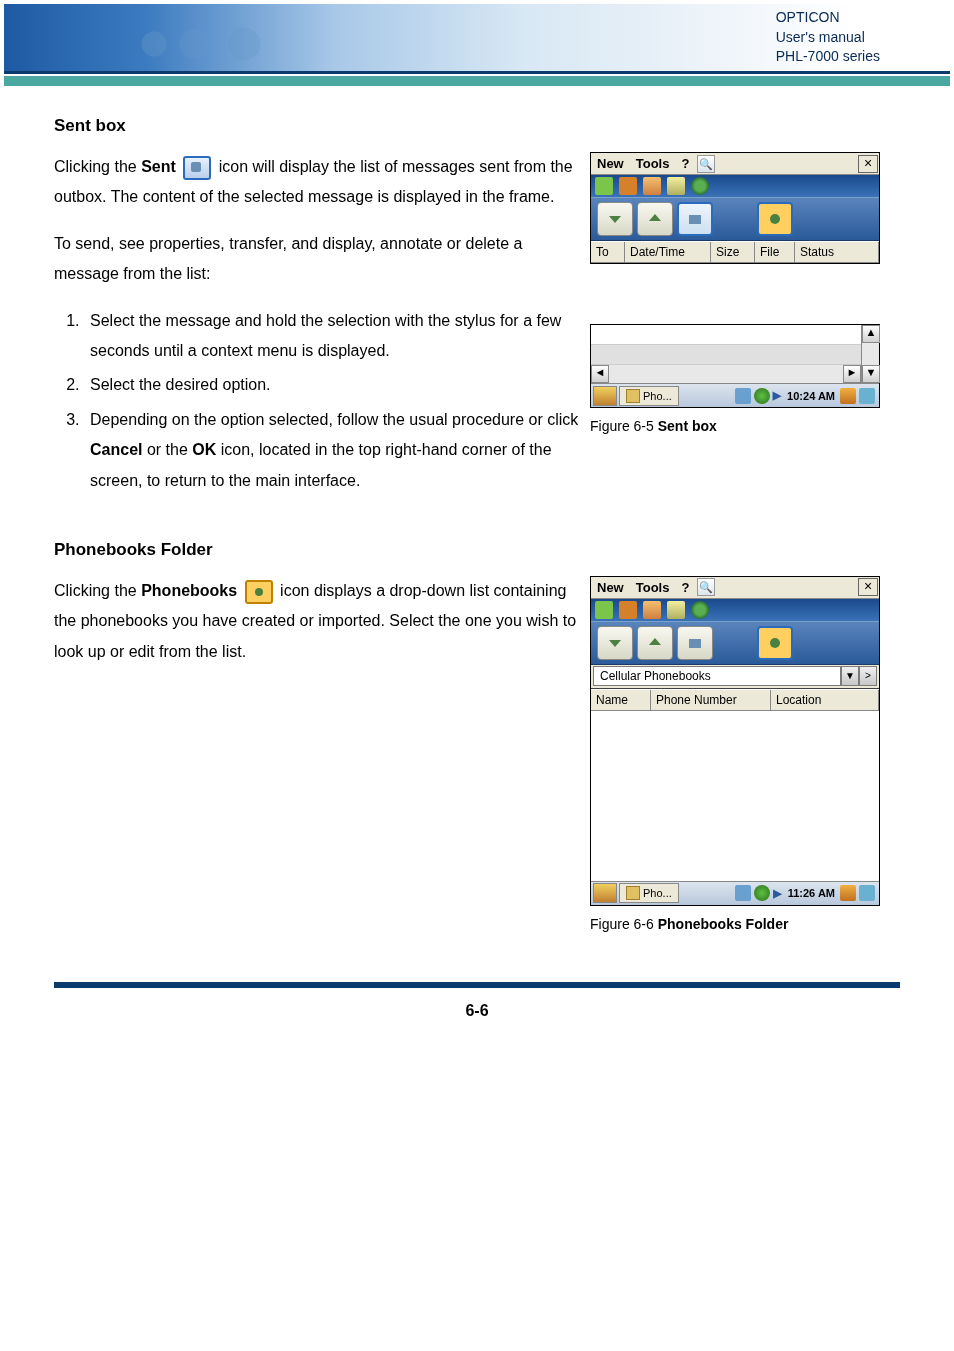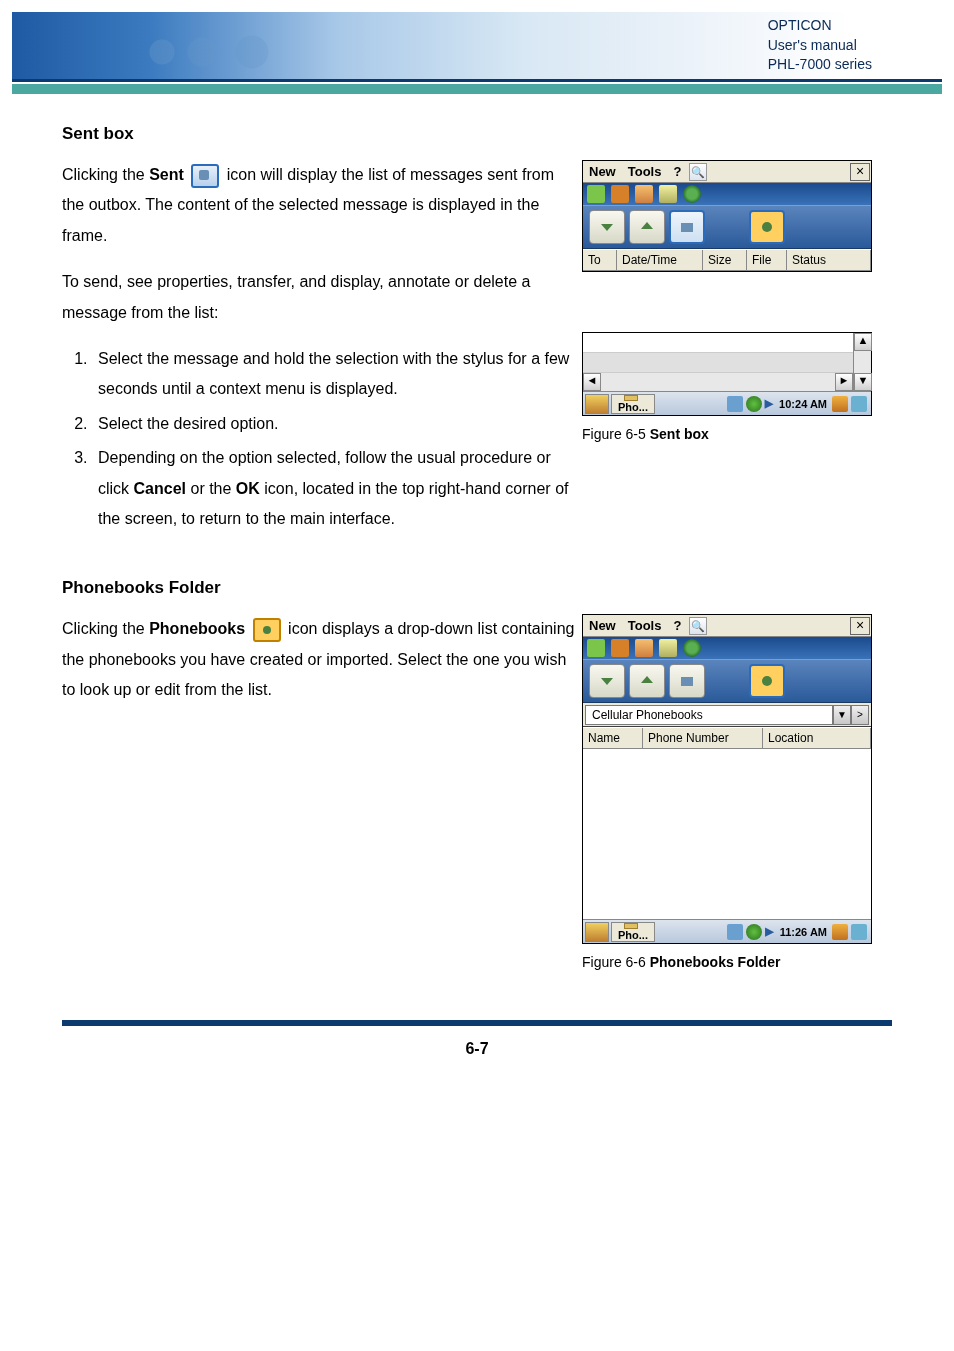--- a/index.html
+++ b/index.html
@@ -4,21 +4,21 @@
 <style>
   * { box-sizing: border-box; margin: 0; padding: 0; }
   body {
     font-family: Arial, Helvetica, sans-serif;
     background: #ffffff;
     color: #000000;
     width: 954px;
     margin: 0 auto;
   }
   .page {
-    padding: 12px;
+    padding: 4px;
   }
   
   .banner {
     height: 70px;
     background: linear-gradient(to right, #1e5aa3 0%, #3c7bc0 15%, #a8c8e8 35%, #d8e8f4 55%, #e8f0f8 70%, #ffffff 90%);
     position: relative;
     border-bottom: 3px solid #0a3a6e;
     display: flex;
     align-items: center;
     justify-content: flex-end;
@@ -270,23 +270,22 @@
     align-items:center;
     border-top:1px solid #888;
     font-size:11px;
   }
   .taskbar .start{
     width:24px;height:20px;margin:0 2px;border:1px solid #888;
     background:linear-gradient(#f0d060,#c08030);
   }
   .taskbar .app{
     height:20px;border:1px solid #888;background:#ece9d8;
-    padding:0 6px;display:flex;align-items:center;font-weight:bold;
+    padding:0 6px;display:flex;align-items:center;font-weight:normal;
     margin-right:2px;
-    flex-direction:column;
   }
   .taskbar .tray{
     margin-left:auto;display:flex;align-items:center;gap:3px;
     padding:0 4px;
   }
   .tray-ico{width:16px;height:16px;border-radius:2px;}
   .tray-ico.a{background:#6aa0d0;}
   .tray-ico.b{background:radial-gradient(circle,#60c040,#2a7020);border-radius:50%;}
   .tray .time{font-weight:bold;font-size:11px;margin:0 2px;}
   .tray .arrowp{font-weight:bold;color:#2a5aa0;margin-right:1px;}
@@ -518,15 +517,15 @@
 
         <div class="figcap">
           <span>Figure 6-6 </span><b>Phonebooks Folder</b>
         </div>
       </div>
     </div>
 
   </div>
 
   <div class="footer-rule"></div>
-  <div class="pagenum">6-7</div>
+  <div class="pagenum">6-6</div>
 
 </div>
 
 </body></html>

